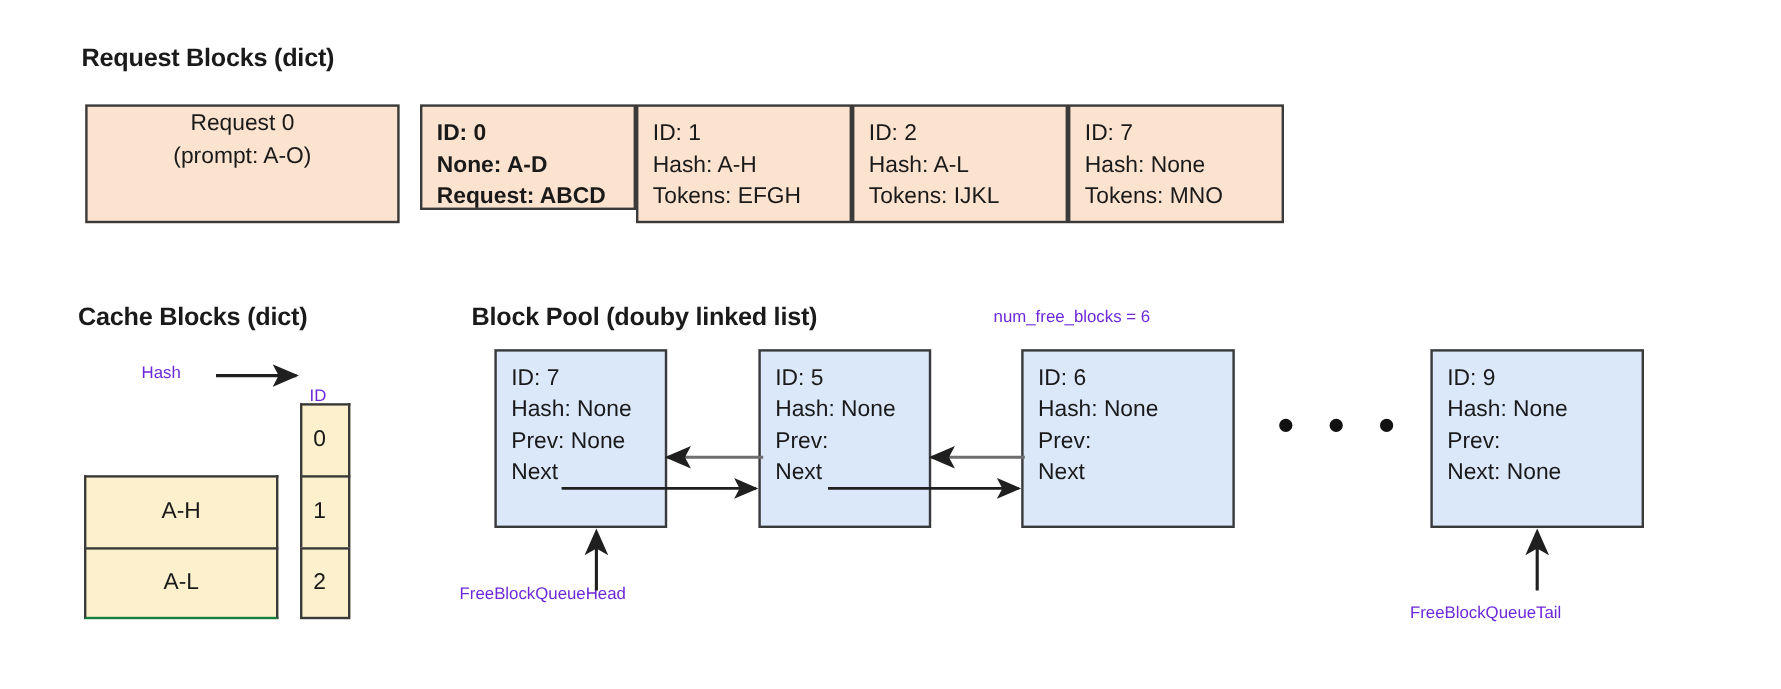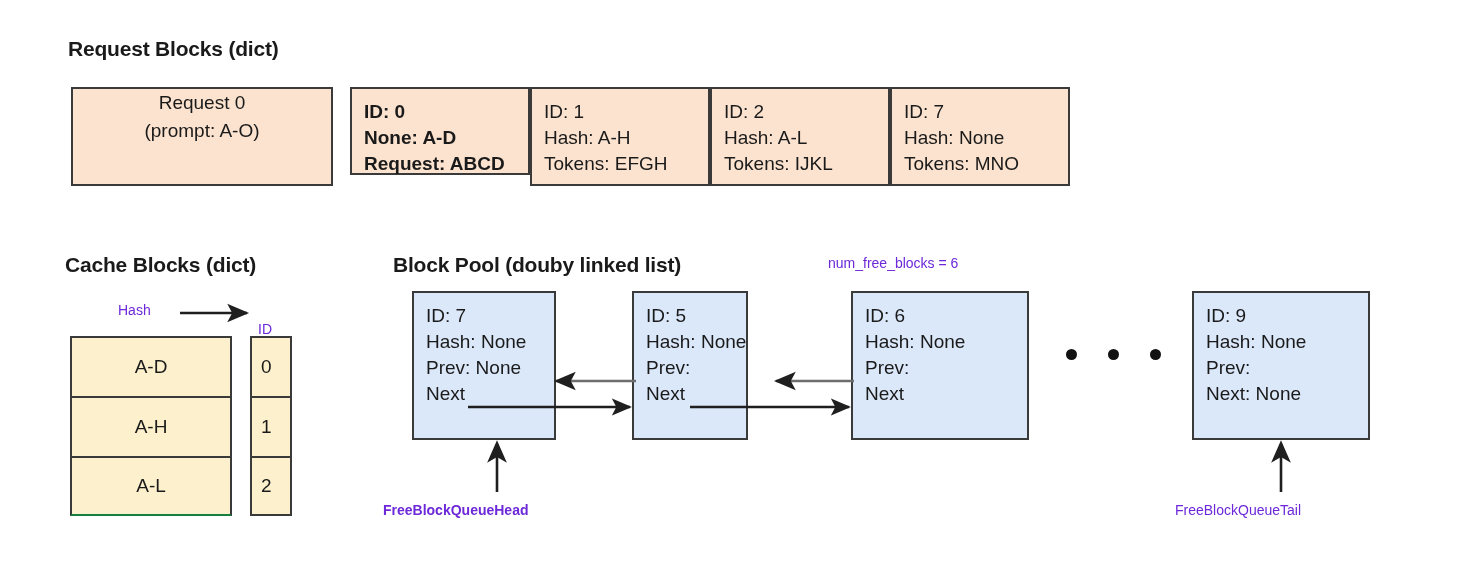--- a/index.html
+++ b/index.html
@@ -142,39 +142,38 @@
     <div class="line">ID: 7</div>
     <div class="line">Hash: None</div>
     <div class="line">Tokens: MNO</div>
   </div>
 
   <div class="abs section-title" style="left:65px; top:253px;">Cache Blocks (dict)</div>
 
   <div class="abs plain-label" style="left:118px; top:302px;">Hash</div>
   <div class="abs plain-label" style="left:258px; top:302px;margin-top:19px;">ID</div>
 
-  <div class="abs cellrow hash-cell yellow" style="left:70px; top:336px; width:162px; height:60px;">A-D</div>
   <div class="abs cellrow hash-cell yellow" style="left:70px; top:396px; width:162px; height:60px;">A-H</div>
   <div class="abs cellrow hash-cell yellow last" style="left:70px; top:456px; width:162px; height:60px;">A-L</div>
 
   <div class="abs cellrow id-cell yellow" style="left:250px; top:336px; width:42px; height:60px;">0</div>
   <div class="abs cellrow id-cell yellow" style="left:250px; top:396px; width:42px; height:60px;">1</div>
   <div class="abs cellrow id-cell yellow last" style="left:250px; top:456px; width:42px; height:60px;">2</div>
 
   <div class="abs section-title" style="left:393px; top:253px;">Block Pool (douby linked list)</div>
   <div class="abs plain-label" style="left:828px; top:255px;">num_free_blocks = 6</div>
 
   <div class="abs box blue box-lines" style="left:412px; top:291px; width:144px; height:149px;">
     <div class="line">ID: 7</div>
     <div class="line">Hash: None</div>
     <div class="line">Prev: None</div>
     <div class="line">Next</div>
   </div>
 
-  <div class="abs box blue box-lines" style="left:632px; top:291px; width:116px; height:149px;">
+  <div class="abs box blue box-lines" style="left:632px; top:291px; width:144px; height:149px;">
     <div class="line">ID: 5</div>
     <div class="line">Hash: None</div>
     <div class="line">Prev:</div>
     <div class="line">Next</div>
   </div>
 
   <div class="abs box blue box-lines" style="left:851px; top:291px; width:178px; height:149px;">
     <div class="line">ID: 6</div>
     <div class="line">Hash: None</div>
     <div class="line">Prev:</div>
@@ -185,21 +184,21 @@
     <div class="line">ID: 9</div>
     <div class="line">Hash: None</div>
     <div class="line">Prev:</div>
     <div class="line">Next: None</div>
   </div>
 
   <div class="dot abs" style="left:1066px; top:349px;"></div>
   <div class="dot abs" style="left:1108px; top:349px;"></div>
   <div class="dot abs" style="left:1150px; top:349px;"></div>
 
-  <div class="abs plain-label" style="left:383px; top:502px;font-weight:bold;">FreeBlockQueueHead</div>
+  <div class="abs plain-label" style="left:383px; top:486px;">FreeBlockQueueHead</div>
   <div class="abs plain-label" style="left:1175px; top:502px;">FreeBlockQueueTail</div>
 
   <svg class="overlay" viewBox="0 0 1484 574" xmlns="http://www.w3.org/2000/svg">
     <defs>
       <marker id="arrowBlack" markerWidth="9" markerHeight="9" refX="7.6" refY="4" orient="auto" markerUnits="strokeWidth">
         <path d="M0,0.4 L8.4,4 L0,7.6 L1.9,4 Z" fill="#1f1f1f"></path>
       </marker>
       <marker id="arrowGray" markerWidth="9" markerHeight="9" refX="7.6" refY="4" orient="auto" markerUnits="strokeWidth">
         <path d="M0,0.4 L8.4,4 L0,7.6 L1.9,4 Z" fill="#1f1f1f"></path>
       </marker>

